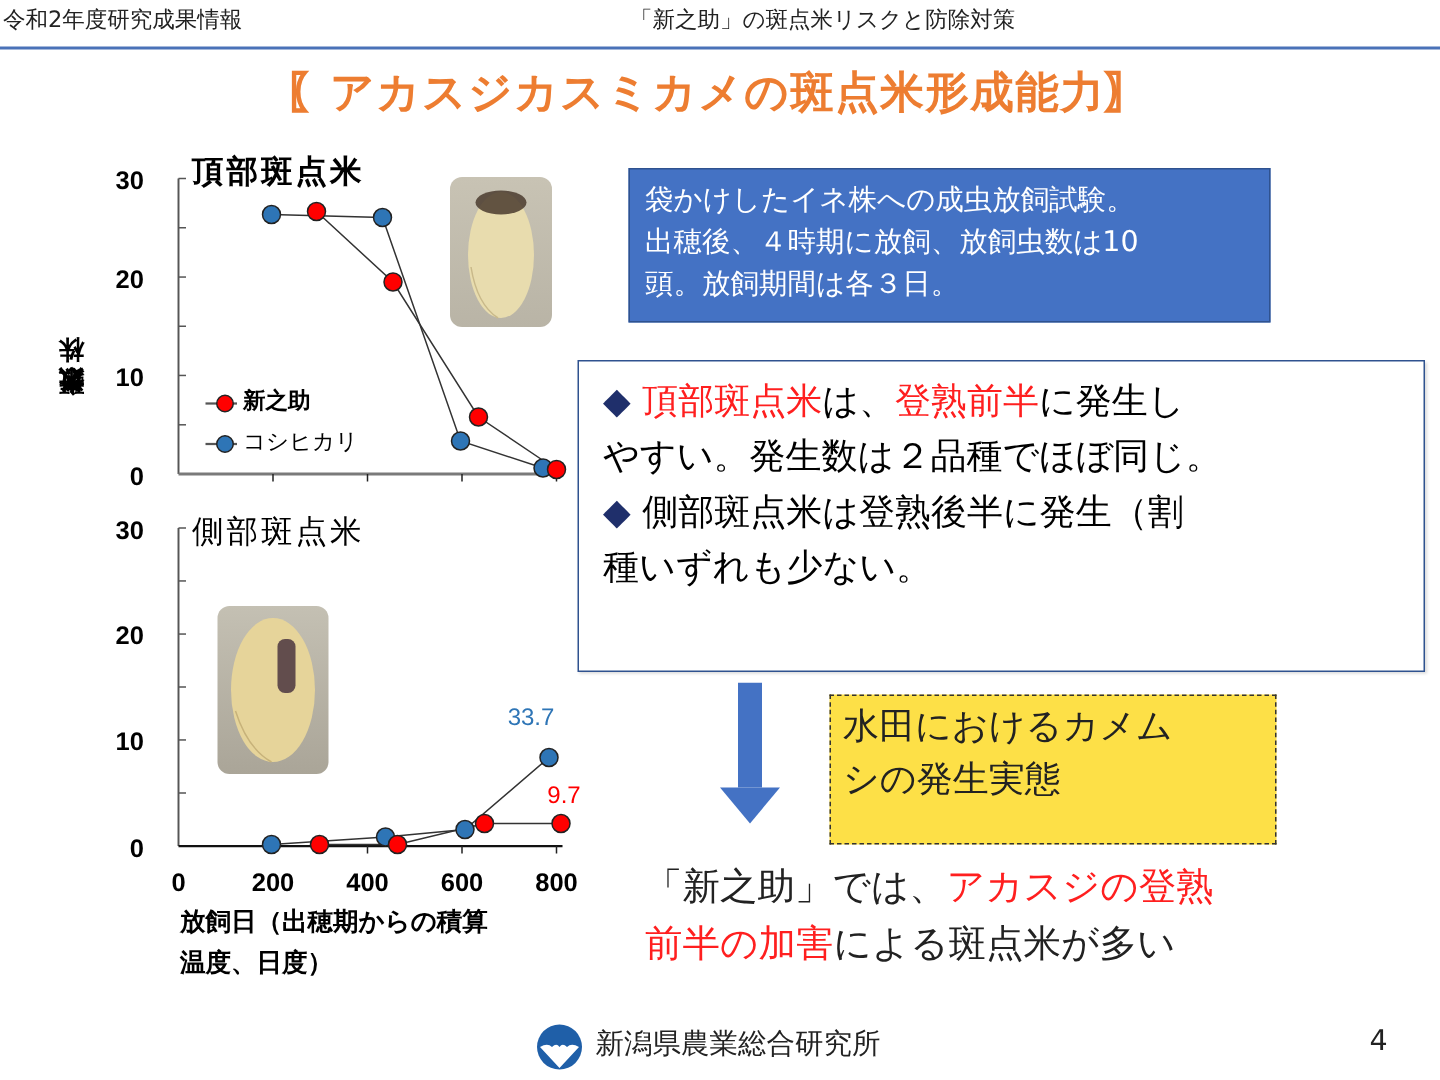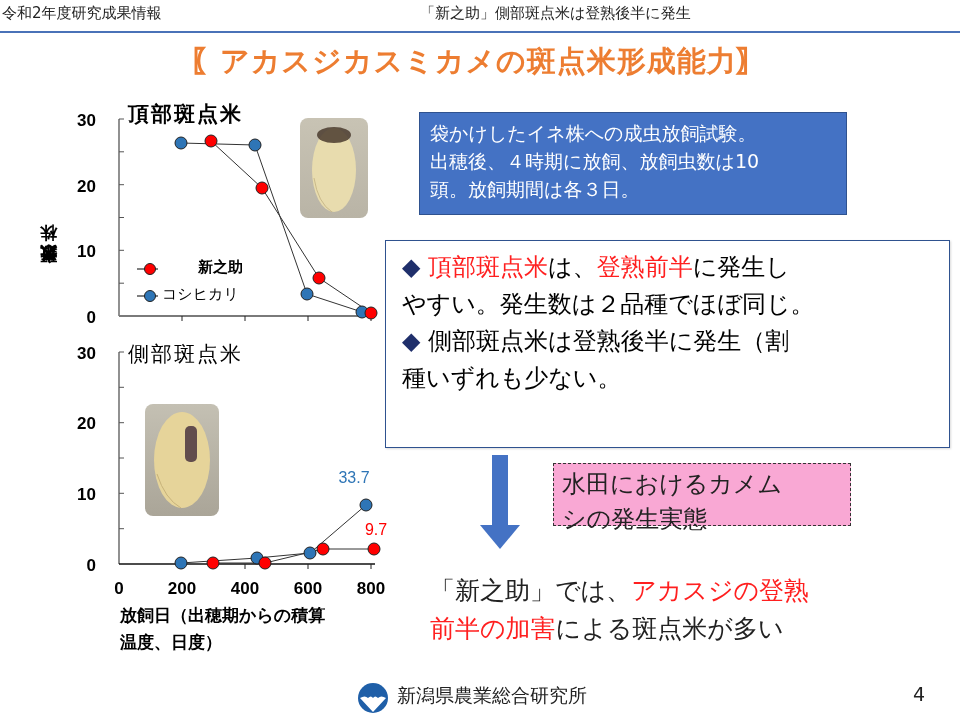--- a/index.html
+++ b/index.html
@@ -14,31 +14,31 @@
   .ylabel{left:36px;top:255px;font-size:17px;font-weight:bold;writing-mode:vertical-rl;transform:rotate(180deg);letter-spacing:1px;}
   .xlabel{left:120px;top:602px;font-size:17px;font-weight:bold;line-height:27px;}
   .grain{border-radius:8px;overflow:hidden;}
   .grain1{left:300px;top:118px;width:68px;height:100px;background:linear-gradient(180deg,#c8c3b4,#b9b4a6);}
   .grain2{left:145px;top:404px;width:74px;height:112px;background:linear-gradient(180deg,#c4c0b3,#aaa598);}
   .info-box{left:419px;top:112px;width:428px;height:103px;background:#4472c4;border:1px solid #2f528f;color:#fff;font-size:19px;line-height:28px;padding:6px 10px;box-sizing:border-box;}
   .bullet-box{left:385px;top:240px;width:565px;height:208px;background:#fff;border:1px solid #2f528f;font-size:24px;line-height:37px;padding:8px 10px 0 16px;box-sizing:border-box;box-shadow:1px 1px 2px rgba(0,0,0,0.15);}
   .diamond{color:#1f2f6b;}
   .red{color:#ff1f1f;}
   .arrow{left:478px;top:455px;}
-  .gray-box{left:553px;top:463px;width:298px;height:63px;background:#f9a8d4;border:1px dashed #333;font-size:24px;line-height:35px;padding:3px 8px;box-sizing:border-box;color:#222;}
+  .gray-box{left:553px;top:463px;width:298px;height:100px;background:#fde047;border:1px dashed #333;font-size:24px;line-height:35px;padding:3px 8px;box-sizing:border-box;color:#222;}
   .conclusion{left:430px;top:572px;font-size:25px;line-height:38px;color:#222;}
   .footer-logo{left:357px;top:682px;}
   .footer-org{left:397px;top:683px;font-size:19px;color:#222;}
   .footer-page{left:913px;top:683px;font-size:19px;color:#222;}
 </style>
 </head>
 <body>
 
 <div class="abs hdr-left">令和2年度研究成果情報</div>
-<div class="abs hdr-center">「新之助」側部斑点米は登熟後半に発生</div>
+<div class="abs hdr-center">「新之助」の斑点米リスクと防除対策</div>
 <div class="abs hdr-line"></div>
 
 <div class="abs title"><span class="br">〖</span><span>アカスジカスミカメの斑点米形成能力</span><span class="br">〗</span></div>
 
 <svg class="abs chart-svg" width="400" height="500" font-family="Liberation Sans, sans-serif">
 
   <g>
     <line x1="119" y1="24" x2="119" y2="221" stroke="#555" stroke-width="1.3"></line>
     <line x1="119" y1="24" x2="124" y2="24" stroke="#555"></line>
     <line x1="119" y1="56.8" x2="124" y2="56.8" stroke="#555"></line>
@@ -110,21 +110,21 @@
       <circle cx="323" cy="454" r="6" fill="#ff0000"></circle>
       <circle cx="374" cy="454" r="6" fill="#ff0000"></circle>
     </g>
     <text x="354" y="388" font-size="16" fill="#2e75b6" text-anchor="middle">33.7</text>
     <text x="376" y="440" font-size="16" fill="#ff0000" text-anchor="middle">9.7</text>
   </g>
 </svg>
 
 <div class="abs" style="left:128px;top:100px;font-size:21px;font-weight:bold;letter-spacing:2px;">頂部斑点米</div>
 <div class="abs" style="left:128px;top:340px;font-size:21px;font-weight:normal;letter-spacing:2px;">側部斑点米</div>
-<div class="abs" style="left:162px;top:258px;font-size:15px;font-weight:bold;margin-left:36px;">新之助</div>
+<div class="abs" style="left:162px;top:258px;font-size:15px;font-weight:bold;">新之助</div>
 <div class="abs" style="left:162px;top:285px;font-size:15px;font-weight:normal;">コシヒカリ</div>
 <div class="abs ylabel">斑点米数／株</div>
 <div class="abs xlabel">
   <div>放飼日（出穂期からの積算</div>
   <div>温度、日度）</div>
 </div>
 
 <div class="abs grain grain1">
   <svg width="68" height="100">
     <ellipse cx="34" cy="52" rx="22" ry="42" fill="#e8dcae"></ellipse>

